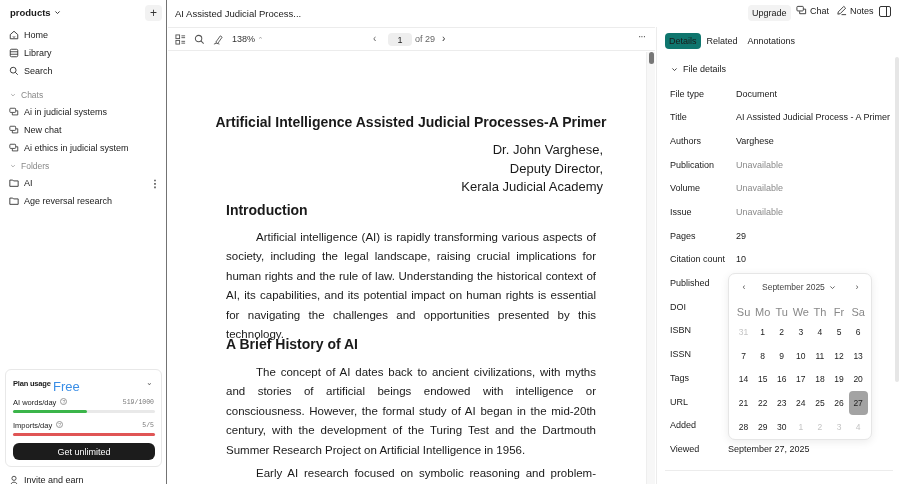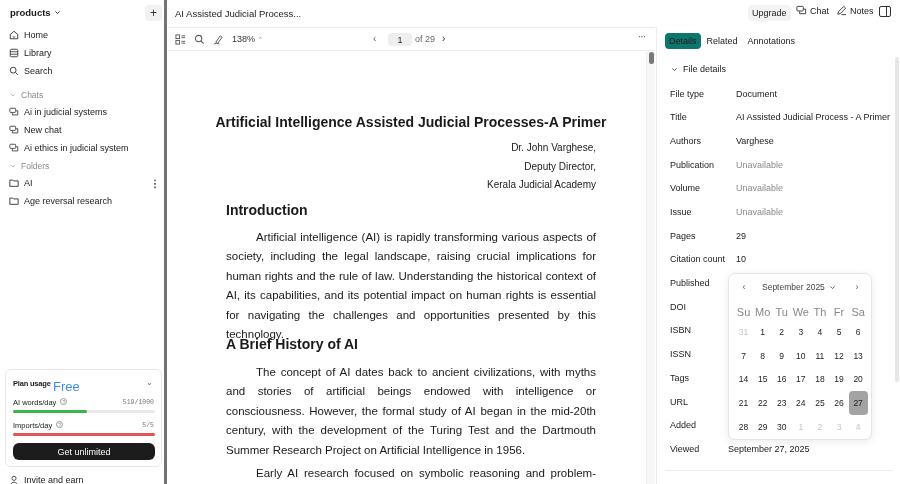--- a/index.html
+++ b/index.html
@@ -1,20 +1,20 @@
 <!DOCTYPE html>
 <html><head>
 <meta charset="utf-8">
 <style>
 *{box-sizing:border-box;margin:0;padding:0}
 html,body{width:900px;height:484px;overflow:hidden;background:#fff;font-family:"Liberation Sans",sans-serif;color:#1a1a1a;font-size:9px}
 .app{position:relative;width:900px;height:484px}
 
 
-.sidebar{position:absolute;left:0;top:0;width:167px;height:484px;border-right:3px solid #737373;background:#fff}
+.sidebar{position:absolute;left:0;top:0;width:167px;height:484px;border-right:1px solid #737373;background:#fff}
 .ws{position:absolute;left:10px;top:7px;font-weight:bold;font-size:9.5px;display:flex;align-items:center;gap:3px}
 .plus{position:absolute;left:145px;top:5px;width:17px;height:16px;border-radius:4px;background:#f2f2f2;display:flex;align-items:center;justify-content:center;font-size:12px;color:#333}
 .nav-item{position:absolute;left:9px;display:flex;align-items:center;gap:5px;font-size:9px;color:#1a1a1a}
 .nav-item svg{width:10px;height:10px}
 .sec{position:absolute;left:10px;display:flex;align-items:center;gap:5px;font-size:8.5px;color:#888}
 .kebab{position:absolute;left:150px;top:178px;font-size:10px;color:#444;font-weight:bold}
 
 .plan{position:absolute;left:5px;top:369px;width:157px;height:98px;border:1px solid #e8e8e8;border-radius:6px;background:#fff}
 .plan .ttl{position:absolute;left:7px;top:9px;font-weight:bold;font-size:7.5px;letter-spacing:-0.2px}
 .plan .free{position:absolute;left:47px;top:9px;font-size:13px;color:#3a8ee6}
@@ -39,21 +39,21 @@
 
 .top-right{position:absolute;top:5px;display:flex;align-items:center;gap:3px;font-size:9px}
 .upgrade{left:748px;padding:3px 4px;border-radius:4px;background:#f3f3f3}
 .chat-btn{left:796px}
 .notes-btn{left:836px}
 .panel-btn{position:absolute;left:879px;top:6px;width:12px;height:11px}
 
 
 .doc{position:absolute;left:168px;top:52px;width:478px;height:432px;overflow:hidden;background:#fff;font-family:Liberation Sans, sans-serif;color:#1a1a1a}
 .doc .h1{position:absolute;left:0;width:478px;top:62px;text-align:center;font-size:14px;font-weight:bold;padding-left:8px}
-.doc .auth{position:absolute;right:50px;font-size:10px;text-align:left}
+.doc .auth{position:absolute;right:43px;font-size:13px;text-align:left}
 .doc .h2{position:absolute;left:58px;font-size:14px;font-weight:bold}
 .doc .p{position:absolute;left:58px;width:370px;font-size:11.5px;line-height:19.4px;text-align:justify;text-indent:30px}
 .vscroll{position:absolute;left:646px;top:52px;width:9px;height:432px;background:#f7f7f7;border-left:1px solid #eee}
 .vthumb{position:absolute;left:2px;top:0;width:5px;height:12px;border-radius:3px;background:#777}
 
 
 .rpanel{position:absolute;left:656px;top:27px;width:244px;height:457px;border-left:1px solid #ececec}
 .tabs{position:absolute;left:8px;top:6px;display:flex;gap:2px}
 .tab{padding:3px 4px;font-size:9px;border-radius:4px}
 .tab.active{background:#0f766e}

